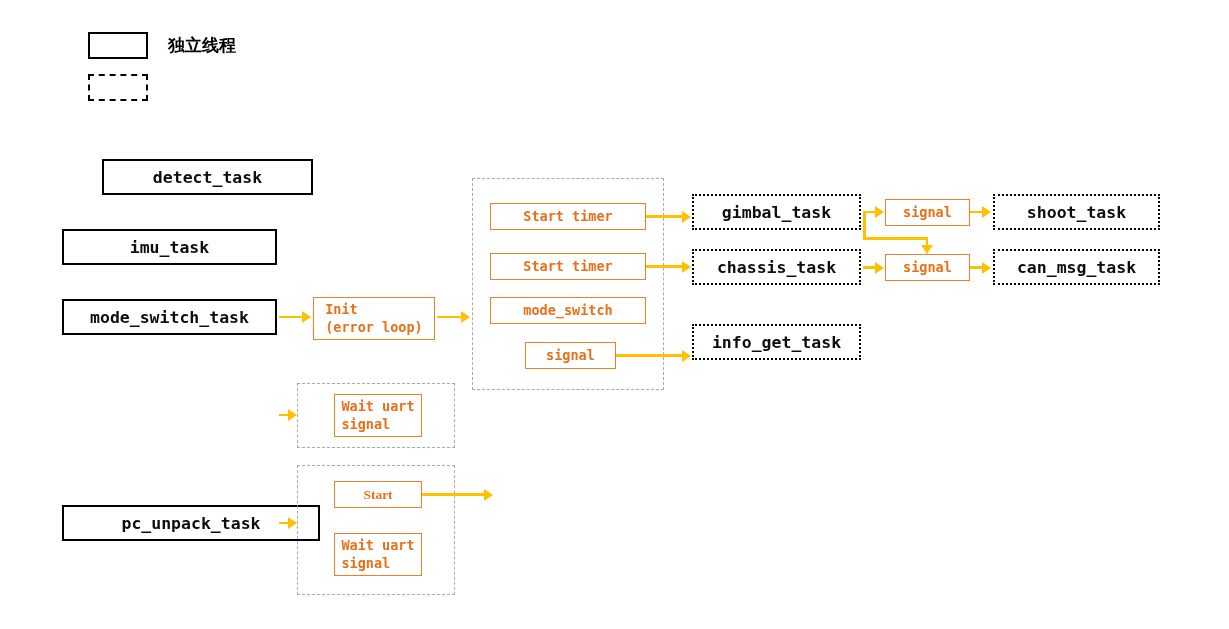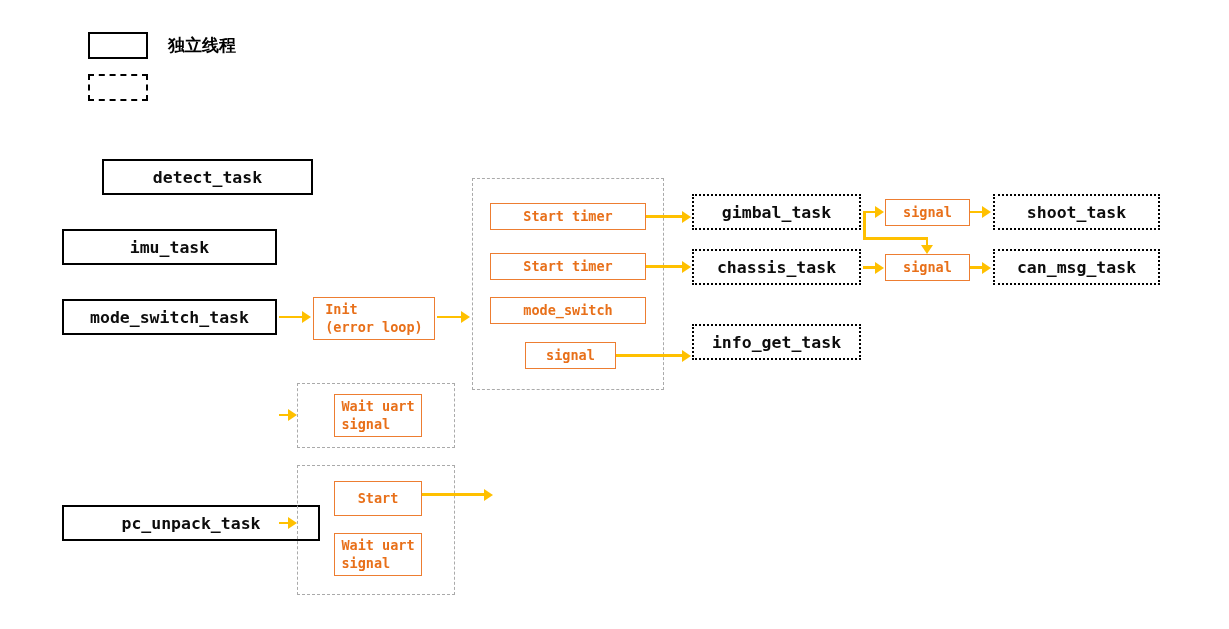--- a/index.html
+++ b/index.html
@@ -190,21 +190,21 @@
   <div class="abs group-box" style="left:297px; top:383px; width:158px; height:65px;"></div>
 
   <div class="abs step-box" style="left:334px; top:394px; width:88px; height:43px;">Wait uart
 signal</div>
 
   <div class="abs conn-h" style="left:279px; top:413.7px; width:11px;"></div>
   <div class="abs arrow-right" style="left:288px; top:409px;"></div>
 
   <div class="abs group-box" style="left:297px; top:465px; width:158px; height:130px;"></div>
 
-  <div class="abs step-box" style="left:334px; top:481px; width:88px; height:35px;">Start</div>
+  <div class="abs step-box" style="left:334px; top:481px; width:88px; height:27px;font-family:Liberation Serif, serif;">Start</div>
 
   <div class="abs step-box" style="left:334px; top:533px; width:88px; height:43px;">Wait uart
 signal</div>
 
   <div class="abs conn-h" style="left:279px; top:521.7px; width:11px;"></div>
   <div class="abs arrow-right" style="left:288px; top:517px;"></div>
 
   <div class="abs conn-h" style="left:422px; top:493.2px; width:64px;"></div>
   <div class="abs arrow-right" style="left:484px; top:488.5px;"></div>
 

